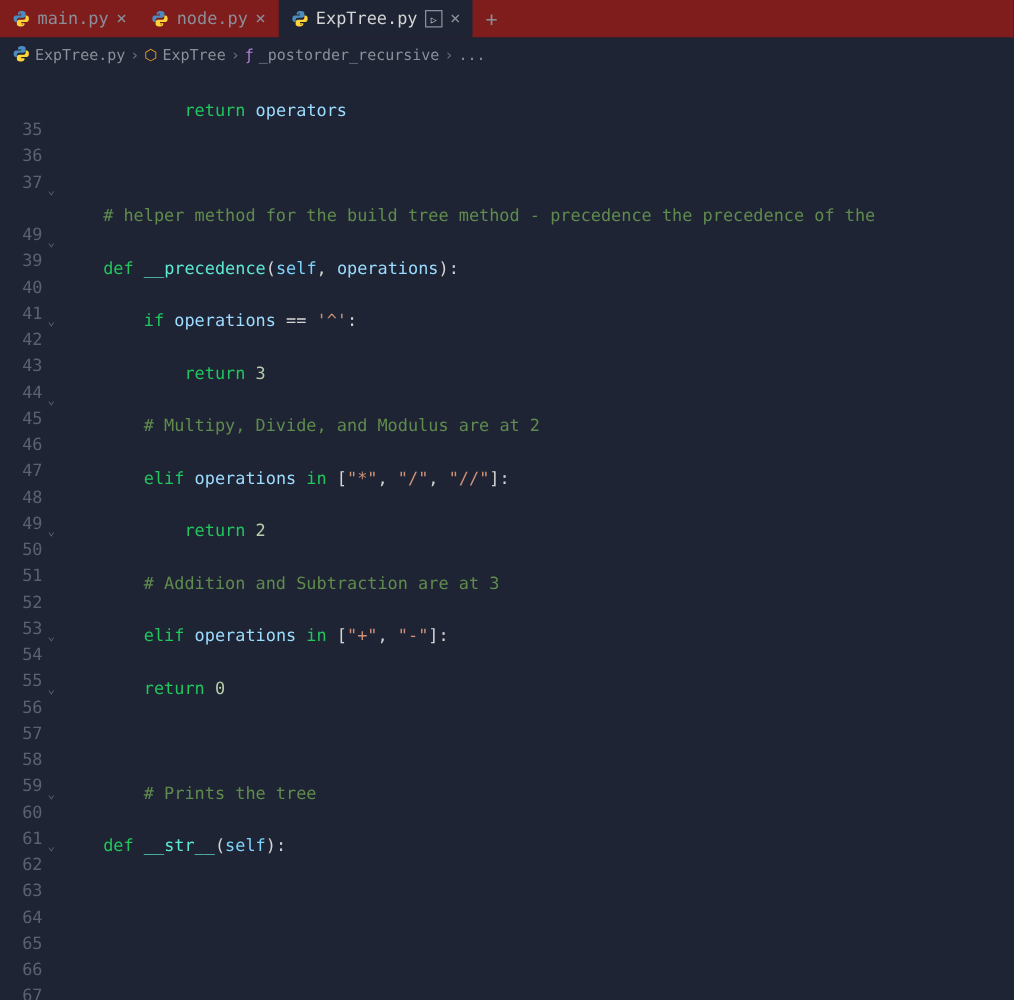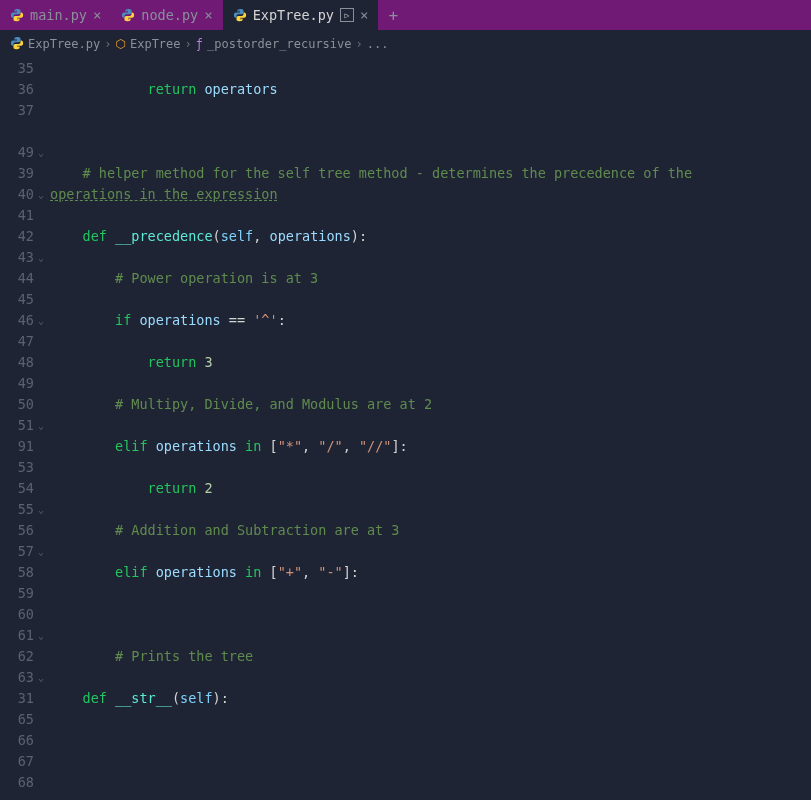--- a/index.html
+++ b/index.html
@@ -6,21 +6,21 @@
 body {
   background: #1e2433;
   color: #d4d4d4;
   font-family: 'Consolas', 'Monaco', monospace;
   font-size: 13.5px;
   width: 811px;
   height: 800px;
   overflow: hidden;
 }
 .tabs-bar {
-  background: #701a75;
+  background: #7f1d1d;
   height: 30px;
   display: flex;
   align-items: center;
 }
 .tab {
   display: flex;
   align-items: center;
   padding: 0 10px;
   height: 100%;
   color: #8a8f99;
@@ -81,20 +81,21 @@
   display: flex;
   height: calc(100% - 58px);
 }
 .gutter {
   width: 38px;
   text-align: right;
   padding-right: 4px;
   color: #5a6173;
   user-select: none;
   line-height: 21px;
+  margin-top: 36px;
 }
 .fold-col {
   width: 12px;
   color: #5a6173;
   line-height: 21px;
   font-size: 10px;
 }
 .code {
   flex: 1;
   line-height: 21px;
@@ -185,33 +186,33 @@
       <div class="line">42</div>
       <div class="line">43</div>
       <div class="line">44</div>
       <div class="line">45</div>
       <div class="line">46</div>
       <div class="line">47</div>
       <div class="line">48</div>
       <div class="line">49</div>
       <div class="line">50</div>
       <div class="line">51</div>
-      <div class="line">91</div>
+      <div class="line">52</div>
       <div class="line">53</div>
       <div class="line">54</div>
       <div class="line">55</div>
       <div class="line">56</div>
       <div class="line">57</div>
       <div class="line">58</div>
       <div class="line">59</div>
       <div class="line">60</div>
       <div class="line">61</div>
       <div class="line">62</div>
       <div class="line">63</div>
-      <div class="line">31</div>
+      <div class="line">64</div>
       <div class="line">65</div>
       <div class="line">66</div>
       <div class="line">67</div>
       <div class="line">68</div>
     </div>
   <div class="fold-col" id="folds">
       <div class="line"></div>
       <div class="line"></div>
       <div class="line"></div>
       <div class="line"></div>
@@ -243,31 +244,30 @@
       <div class="line">⌄</div>
       <div class="line"></div>
       <div class="line"></div>
       <div class="line"></div>
       <div class="line"></div>
       <div class="line"></div>
     </div>
   <div class="code">
 <div class="line">            <span class="kw">return</span> <span class="param">operators</span></div>
 <div class="line"></div>
-<div class="line">    <span class="com"># helper method for the self tree method - determines the precedence of the </span></div>
-<div class="line" style="margin-top:-21px"><span class="com dashed">operations in the expression</span></div>
+<div class="line">    <span class="com"># helper method for the build tree method - precedence the precedence of the </span></div>
 <div class="line">    <span class="kw">def</span> <span class="fn">__precedence</span><span class="op">(</span><span class="self">self</span><span class="op">, </span><span class="param">operations</span><span class="op">):</span></div>
-<div class="line">        <span class="com"># Power operation is at 3</span></div>
 <div class="line">        <span class="kw">if</span> <span class="param">operations</span><span class="op"> == </span><span class="str">'^'</span><span class="op">:</span></div>
 <div class="line">            <span class="kw">return</span> <span class="num">3</span></div>
 <div class="line">        <span class="com"># Multipy, Divide, and Modulus are at 2</span></div>
 <div class="line">        <span class="kw">elif</span> <span class="param">operations</span><span class="kw"> in </span><span class="op">[</span><span class="str">"*"</span><span class="op">, </span><span class="str">"/"</span><span class="op">, </span><span class="str">"//"</span><span class="op">]:</span></div>
 <div class="line">            <span class="kw">return</span> <span class="num">2</span></div>
 <div class="line">        <span class="com"># Addition and Subtraction are at 3</span></div>
 <div class="line">        <span class="kw">elif</span> <span class="param">operations</span><span class="kw"> in </span><span class="op">[</span><span class="str">"+"</span><span class="op">, </span><span class="str">"-"</span><span class="op">]:</span></div>
+<div class="line">        <span class="kw">return</span> <span class="num">0</span></div>
 <div class="line"></div>
 <div class="line">        <span class="com"># Prints the tree</span></div>
 <div class="line">    <span class="kw">def</span> <span class="fn">__str__</span><span class="op">(</span><span class="self">self</span><span class="op">):</span></div>
 
 
 
 
 
 
 

